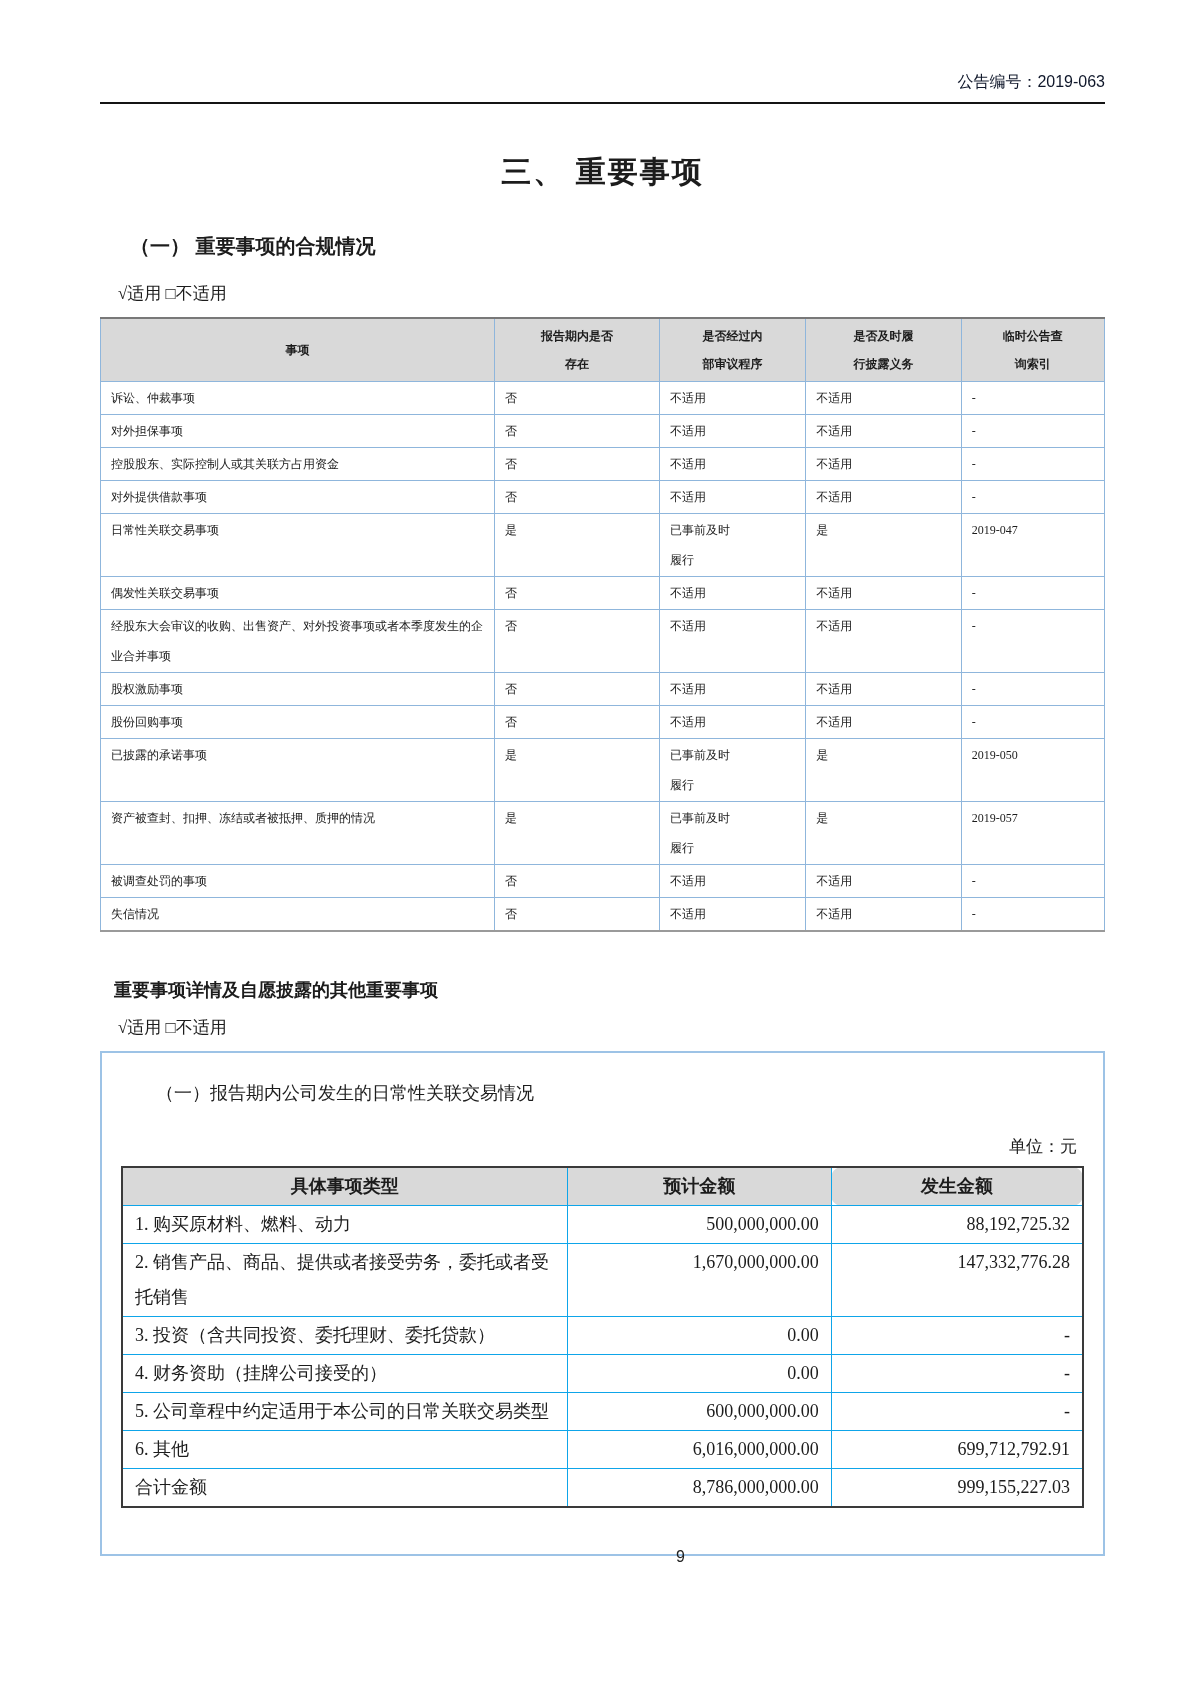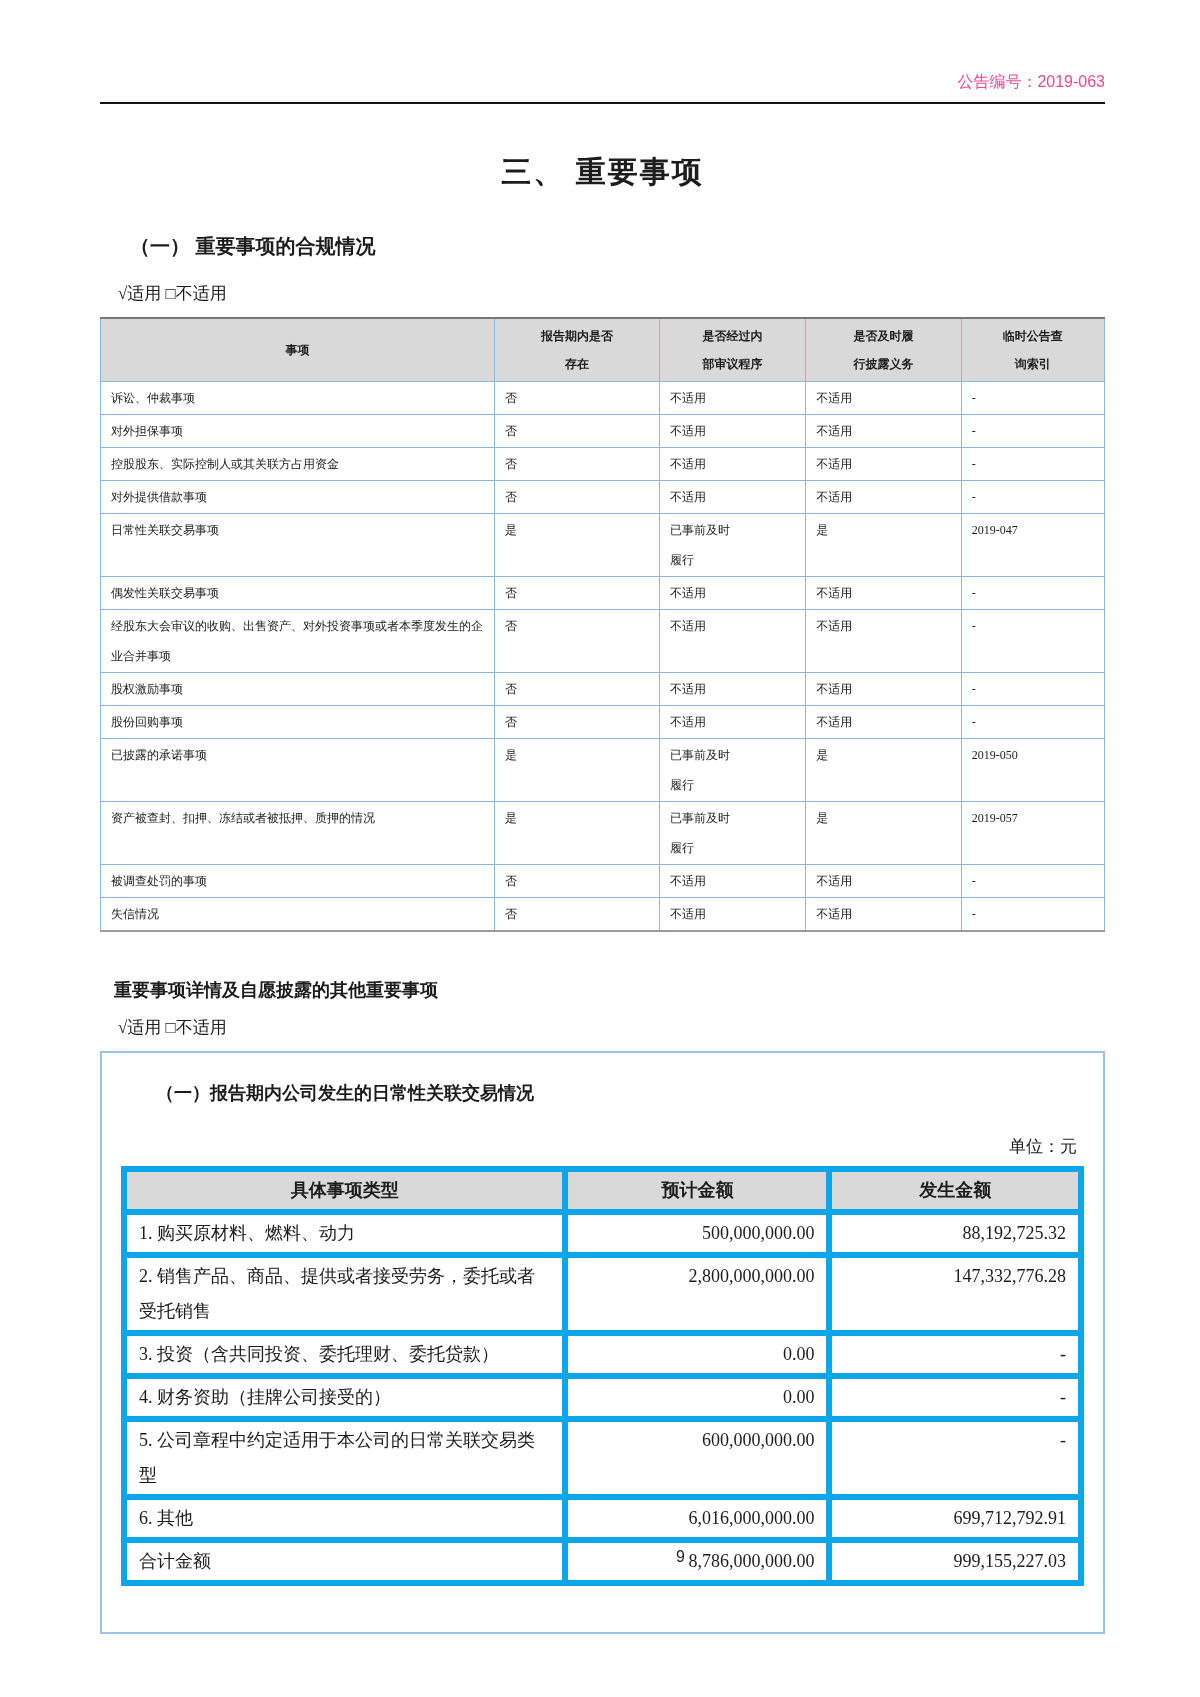--- a/index.html
+++ b/index.html
@@ -2,21 +2,21 @@
 <html><head>
 <meta charset="utf-8">
 <style>
   html,body{margin:0;padding:0;}
   body{
     width:1200px;height:1697px;position:relative;background:#ffffff;
     font-family:"Liberation Serif","DejaVu Serif",serif;color:#1c1c1c;
   }
   .content{position:absolute;left:100px;top:0;width:1005px;}
   .doc-header{padding-top:72px;text-align:right;font-size:16px;
-    font-family:"Liberation Sans","DejaVu Sans",sans-serif;color:#ec4899;}
+    font-family:"Liberation Sans","DejaVu Sans",sans-serif;color:#0f172a;}
   .header-rule{border-bottom:2px solid #141414;margin-top:9px;}
   .doc-title{margin-top:48px;text-align:center;font-size:30px;font-weight:bold;
     font-family:"Liberation Sans","DejaVu Sans",sans-serif;letter-spacing:2px;}
   .sec1-heading{margin:40px 0 0 30px;font-size:20px;font-weight:bold;
     font-family:"Liberation Sans","DejaVu Sans",sans-serif;}
   .applicability{margin:22px 0 0 18px;font-size:17px;}
   
   table{border-collapse:collapse;}
   .tbl1{width:100%;margin-top:12px;font-size:12px;table-layout:fixed;
     border-top:2px solid #787878;border-bottom:2px solid #9a9a9a;}
@@ -29,26 +29,26 @@
   .tbl1 th:nth-child(1){width:40.5%;}
   .tbl1 th:nth-child(2){width:16.2%;}
   .tbl1 th:nth-child(3){width:14.2%;}
   .tbl1 th:nth-child(4){width:15.2%;}
   .tbl1 th:nth-child(5){width:13.9%;}
   
   .sec2-heading{margin:46px 0 0 14px;font-size:18px;font-weight:bold;
     font-family:"Liberation Sans","DejaVu Sans",sans-serif;}
   .applicability2{margin:14px 0 0 18px;font-size:17px;}
   .blue-box{margin-top:12px;border:2px solid #9dc3e6;padding:16px 10px 46px 10px;}
-  .sub-heading{margin:12px 0 0 44px;font-size:18px;font-weight:bold;
+  .sub-heading{margin:12px 0 0 44px;font-size:18px;font-weight:normal;
     font-family:"Liberation Sans","DejaVu Sans",sans-serif;}
   .unit-label{margin:30px 16px 8px 0;text-align:right;font-size:17px;}
   .tbl2{width:calc(100% - 18px);margin:0 auto;font-size:18px;table-layout:fixed;
     border:2px solid #3a3a3a;}
-  .tbl2 th,.tbl2 td{border:6px solid #0ea5e9;white-space:pre-line;overflow:hidden;}
+  .tbl2 th,.tbl2 td{border:1px solid #0ea5e9;white-space:pre-line;overflow:hidden;}
   .tbl2 th{background:#d9d9d9;font-weight:bold;text-align:center;
     font-family:"Liberation Sans","DejaVu Sans",sans-serif;
     padding:2px 8px;line-height:33px;}
   .tbl2 td{padding:1px 12px;line-height:35px;vertical-align:top;}
   .tbl2 th:nth-child(1){width:47%;}
   .tbl2 th:nth-child(2){width:27.2%;}
   .tbl2 th:nth-child(3){width:25.8%;border-radius:11px;}
   .tbl2 td:nth-child(2),.tbl2 td:nth-child(3){text-align:right;margin-left:28px;}
   .tbl2 td:nth-child(1){text-align:left;}
   .page-number{position:absolute;left:676px;top:1548px;font-size:16px;
@@ -196,21 +196,21 @@
           </tr>
         </thead>
         <tbody>
           <tr>
             <td>1. 购买原材料、燃料、动力</td>
             <td>500,000,000.00</td>
             <td>88,192,725.32</td>
           </tr>
           <tr>
             <td>2. 销售产品、商品、提供或者接受劳务，委托或者受托销售</td>
-            <td>2,800,000,000.00</td>
+            <td>1,670,000,000.00</td>
             <td>147,332,776.28</td>
           </tr>
           <tr>
             <td>3. 投资（含共同投资、委托理财、委托贷款）</td>
             <td>0.00</td>
             <td>-</td>
           </tr>
           <tr>
             <td>4. 财务资助（挂牌公司接受的）</td>
             <td>0.00</td>

